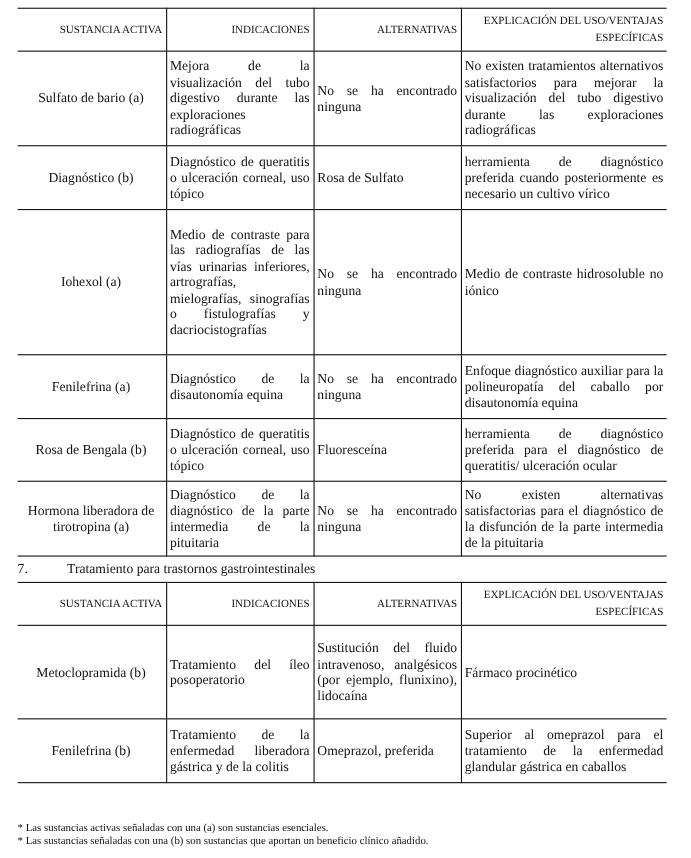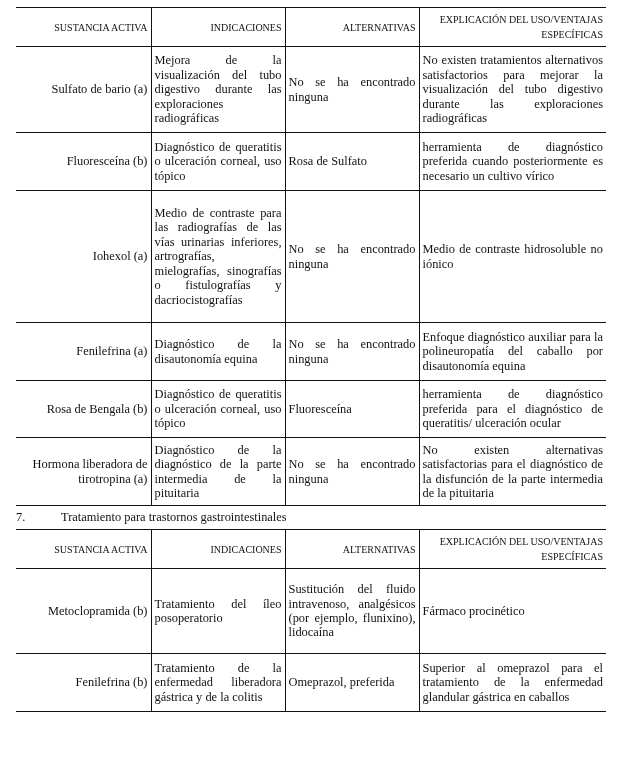--- a/index.html
+++ b/index.html
@@ -5,21 +5,21 @@
   html, body { margin: 0; padding: 0; background: #ffffff; }
   body { width: 628px; height: 780px; position: relative; overflow: hidden;
          font-family: "Liberation Serif", "DejaVu Serif", serif; color: #111; }
   table { border-collapse: collapse; position: absolute; left: 16px; width: 590px; table-layout: fixed; }
   col.c1 { width: 135px; } col.c2 { width: 134px; } col.c3 { width: 134px; } col.c4 { width: 187px; }
   th, td { border: 1.3px solid #111; padding: 1px 3px; vertical-align: middle; font-size: 12.4px; line-height: 14.4px; }
   th { font-weight: normal; text-align: right; font-size: 10px; line-height: 15px; }
   tr > :first-child { border-left: none; }
   tr > :last-child { border-right: none; }
   td.just { text-align: justify; text-align-last: left; }
-  td.name { text-align: right; padding-left: 2px; }
+  td.name { text-align: center; padding-left: 2px; }
   #t1 { top: 7px; }
   #t2 { top: 529px; }
   #t1 thead tr { height: 39px; }
   #t2 thead tr { height: 39px; }
   .r1 { height: 86px; } .r2 { height: 58px; } .r3 { height: 132px; } .r4 { height: 58px; }
   .r5 { height: 57px; } .r6 { height: 68px; } .r7 { height: 85px; } .r8 { height: 58px; }
   .section-title { position: absolute; left: 16px; top: 510px; font-size: 12.4px; }
   .section-title .num { display: inline-block; width: 45px; }
   .footnotes { position: absolute; left: 16px; top: 747px; font-size: 9.8px; line-height: 12px; }
 </style>
@@ -42,21 +42,21 @@
     </tr>
   </thead>
   <tbody>
     <tr class="r1">
       <td class="name">Sulfato de bario (a)</td>
       <td class="just">Mejora de la visualización del tubo digestivo durante las exploraciones radiográficas</td>
       <td class="just">No se ha encontrado ninguna</td>
       <td class="just">No existen tratamientos alternativos satisfactorios para mejorar la visualización del tubo digestivo durante las exploraciones radiográficas</td>
     </tr>
     <tr class="r2">
-      <td class="name">Fluoresceína (b)</td>
+      <td class="name">Diagnóstico (b)</td>
       <td class="just">Diagnóstico de queratitis o ulceración corneal, uso tópico</td>
       <td class="just">Rosa de Sulfato</td>
       <td class="just">herramienta de diagnóstico preferida cuando posteriormente es necesario un cultivo vírico</td>
     </tr>
     <tr class="r3">
       <td class="name">Iohexol (a)</td>
       <td class="just">Medio de contraste para las radiografías de las vías urinarias inferiores, artrografías, mielografías, sinografías o fistulografías y dacriocistografías</td>
       <td class="just">No se ha encontrado ninguna</td>
       <td class="just">Medio de contraste hidrosoluble no iónico</td>
     </tr>
@@ -110,13 +110,15 @@
     <tr class="r8">
       <td class="name">Fenilefrina (b)</td>
       <td class="just">Tratamiento de la enfermedad liberadora gástrica y de la colitis</td>
       <td class="just">Omeprazol, preferida</td>
       <td class="just">Superior al omeprazol para el tratamiento de la enfermedad glandular gástrica en caballos</td>
     </tr>
   </tbody>
 </table>
 
 <div class="footnotes">
+  <div>* Las sustancias activas señaladas con una (a) son sustancias esenciales.</div>
+  <div>* Las sustancias señaladas con una (b) son sustancias que aportan un beneficio clínico añadido.</div>
 </div>
 
 </body></html>

